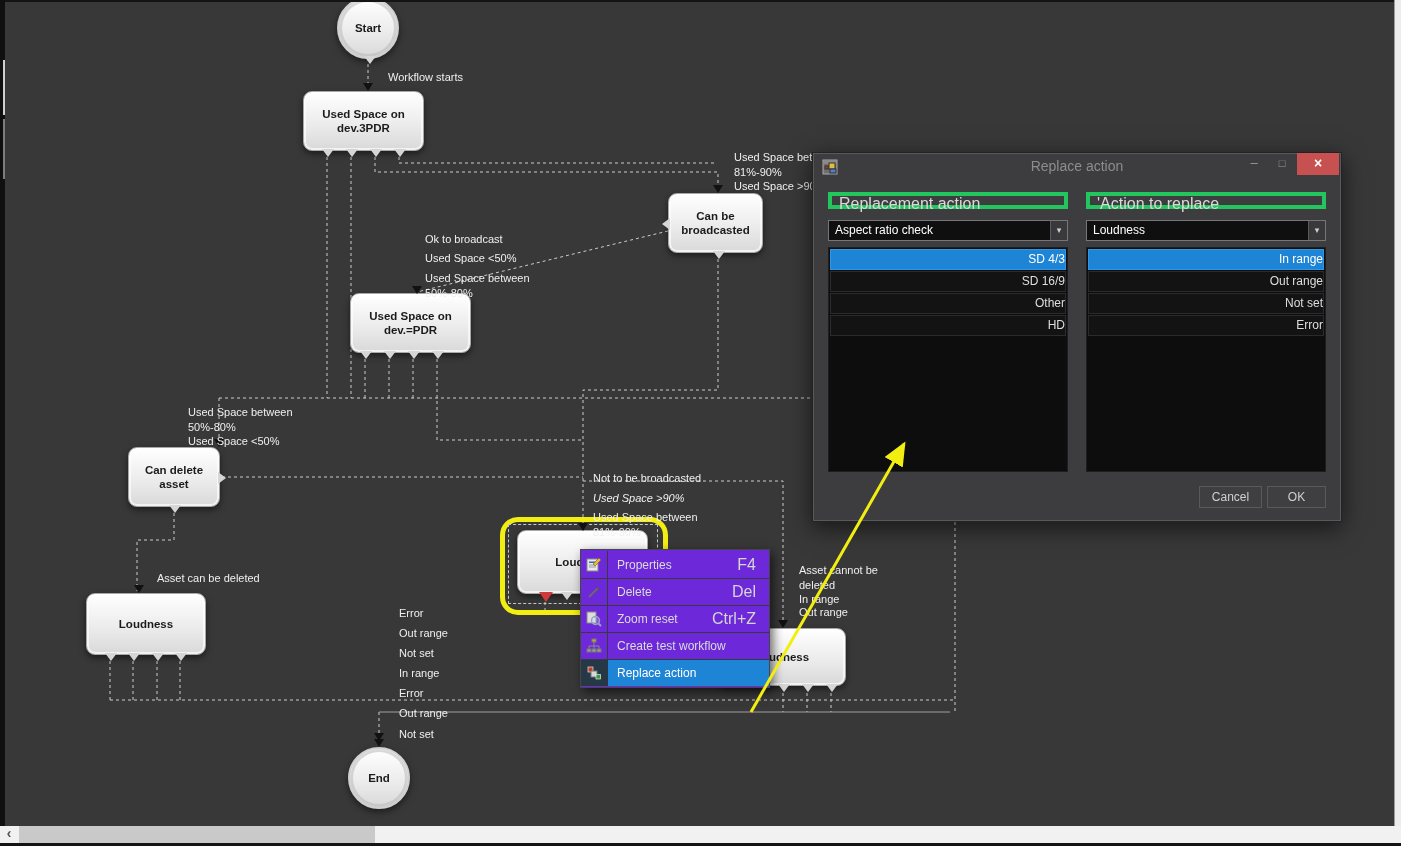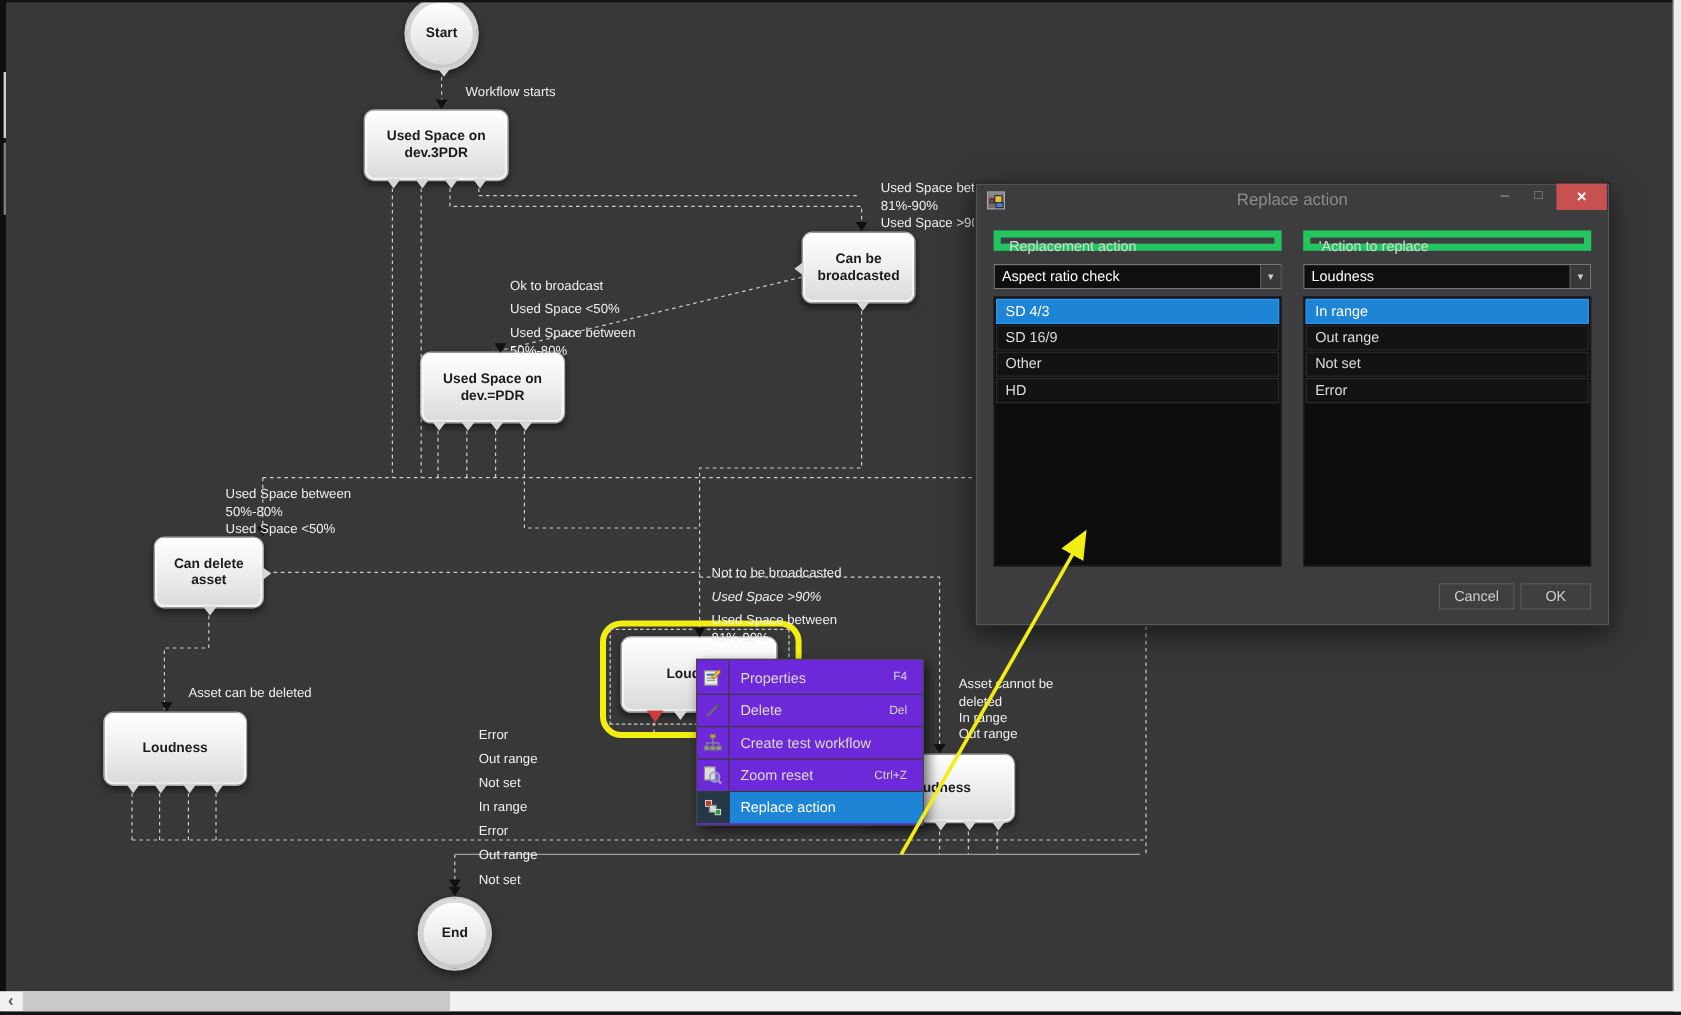--- a/index.html
+++ b/index.html
@@ -31,51 +31,51 @@
   #label-layer .edge-label{position:absolute;z-index:5;color:#efefef;font-size:11px;line-height:1.32;
       white-space:pre-line;}
   
   .ctx-menu{position:absolute;left:580px;top:549px;width:190px;z-index:10;background:#6d28d9;
       border:1px solid #46464a;box-shadow:3px 4px 10px rgba(0,0,0,.6);padding:1px 0;}
   .ctx-row{display:flex;align-items:center;height:27px;position:relative;}
   .ctx-row + .ctx-row{border-top:1px solid #39393c;}
   .ctx-gutter{width:27px;height:100%;display:flex;align-items:center;justify-content:center;flex:0 0 27px;
       border-right:1px solid #39393c;}
   .ctx-label{flex:1;color:#dcdcdc;font-size:12px;padding-left:9px;}
-  .ctx-shortcut{color:#d6d6d6;font-size:10px;padding-right:13px;}
+  .ctx-shortcut{color:#d6d6d6;font-size:16px;padding-right:13px;}
   .ctx-sub{color:#cfcfcf;font-size:8px;padding-right:8px;}
   .ctx-row.hl{background:#1d84d6;}
   .ctx-row.hl .ctx-gutter{background:#27респ?;}
   .ctx-row.hl .ctx-gutter{background:#263745;border-right-color:#263745;}
   .ctx-row.hl .ctx-label,.ctx-row.hl .ctx-shortcut{color:#ffffff;}
   
   .dlg{position:absolute;left:812px;top:152px;width:530px;height:370px;z-index:20;background:#3d3d3f;
       border:1px solid #232325;box-shadow:0 0 0 1px #59595d inset, 0 6px 22px rgba(0,0,0,.6);}
   .dlg-titlebar{position:absolute;left:0;top:0;width:100%;height:28px;}
   .dlg-icon{position:absolute;left:9px;top:6px;width:16px;height:16px;}
   .dlg-title{position:absolute;left:0;top:5px;width:100%;text-align:center;color:#8d8d8d;font-size:14px;}
   .win-btn{position:absolute;top:0;height:22px;line-height:20px;text-align:center;color:#9c9c9c;font-size:13px;cursor:default;}
   .win-min{left:428px;width:26px;}
   .win-max{left:456px;width:26px;font-size:11px;}
   .win-close{left:484px;width:42px;background:#c75050;color:#fff;font-size:14px;font-weight:bold;}
-  .groupbox-label{position:absolute;top:39px;height:17px;border:6px solid #22c55e;color:#d9d9d9;
-      font-size:12px;line-height:15px;padding-left:7px;}
+  .groupbox-label{position:absolute;top:39px;height:17px;border:4px solid #22c55e;color:#d9d9d9;
+      font-size:16px;line-height:15px;padding-left:7px;}
   .gl-left{left:15px;width:240px;}
   .gl-right{left:273px;width:240px;}
   .combo{position:absolute;top:67px;height:21px;background:#0f0f0f;border:1px solid #767679;color:#fff;
       font-size:12px;line-height:19px;padding-left:6px;}
   .combo-left{left:15px;width:240px;}
   .combo-right{left:273px;width:240px;}
   .combo-btn{position:absolute;right:0;top:0;width:17px;height:19px;background:#39393b;border-left:1px solid #5a5a5c;
       color:#cfcfcf;font-size:9px;text-align:center;line-height:19px;}
   .listbox{position:absolute;top:94px;height:225px;background:#0d0d0d;border:1px solid #1e1e20;padding:1px;}
   .lb-left{left:15px;width:240px;}
   .lb-right{left:273px;width:240px;}
   .list-item{height:21px;line-height:19px;color:#dedede;font-size:12px;padding-left:7px;margin-bottom:1px;
-      background:#131313;border:1px solid #2b2b2d;}
+      background:#131313;border:1px solid #2b2b2d;text-align:right;}
   .list-item.selected{background:#1d84d6;border-color:#2f97e8;color:#fff;}
   .dlg-btn{position:absolute;top:333px;height:22px;background:#3f3f42;border:1px solid #59595c;
       color:#cfcfcf;font-size:12px;text-align:center;line-height:20px;cursor:default;}
   .btn-cancel{left:386px;width:63px;}
   .btn-ok{left:454px;width:59px;}
   
   .pointer-arrow{position:absolute;left:0;top:0;z-index:30;pointer-events:none;}
   
   .top-strip{position:absolute;left:0;top:0;width:100%;height:2px;background:#141414;z-index:25;}
   .left-strip{position:absolute;left:0;top:0;width:5px;height:846px;background:#101010;z-index:25;}
@@ -203,39 +203,39 @@
             <path d="M3 13 L12 4" stroke="#6a6a6a" stroke-width="2"></path>
             <path d="M11 3 l2.5 2.5" stroke="#555" stroke-width="1.5"></path>
           </svg>
         </span>
         <span class="ctx-label">Delete</span>
         <span class="ctx-shortcut">Del</span>
       </div>
       <div class="ctx-row">
         <span class="ctx-gutter">
           <svg width="16" height="16">
+            <rect x="1" y="1" width="9" height="11" fill="#ddd" stroke="#888"></rect>
+            <circle cx="9.5" cy="9.5" r="4" fill="rgba(200,220,255,.25)" stroke="#9aa0c0" stroke-width="1.5"></circle>
+            <path d="M12.5 12.5 L15 15" stroke="#9aa0c0" stroke-width="2"></path>
+          </svg>
+        </span>
+        <span class="ctx-label">Zoom reset</span>
+        <span class="ctx-shortcut">Ctrl+Z</span>
+      </div>
+      <div class="ctx-row">
+        <span class="ctx-gutter">
+          <svg width="16" height="16">
             <path d="M8 4 V8 M3 11 V8 H13 V11 M8 8 V11" stroke="#8a8a8a" fill="none"></path>
             <rect x="6" y="1" width="4" height="3" fill="#c9a227" stroke="#777"></rect>
             <rect x="1" y="11" width="4" height="3" fill="#9a9a9a" stroke="#777"></rect>
             <rect x="6" y="11" width="4" height="3" fill="#9a9a9a" stroke="#777"></rect>
             <rect x="11" y="11" width="4" height="3" fill="#9a9a9a" stroke="#777"></rect>
           </svg>
         </span>
         <span class="ctx-label">Create test workflow</span>
-      </div>
-      <div class="ctx-row">
-        <span class="ctx-gutter">
-          <svg width="16" height="16">
-            <rect x="1" y="1" width="9" height="11" fill="#ddd" stroke="#888"></rect>
-            <circle cx="9.5" cy="9.5" r="4" fill="rgba(200,220,255,.25)" stroke="#9aa0c0" stroke-width="1.5"></circle>
-            <path d="M12.5 12.5 L15 15" stroke="#9aa0c0" stroke-width="2"></path>
-          </svg>
-        </span>
-        <span class="ctx-label">Zoom reset</span>
-        <span class="ctx-shortcut">Ctrl+Z</span>
       </div>
       <div class="ctx-row hl">
         <span class="ctx-gutter">
           <svg width="16" height="16">
             <rect x="2" y="2" width="5" height="5" fill="#c0392b" stroke="#e8e8e8" stroke-width="0.7"></rect>
             <rect x="5" y="6" width="6" height="6" fill="#d8d8d8" stroke="#777"></rect>
             <rect x="10" y="9.5" width="4.5" height="4.5" fill="#2ea043" stroke="#e8e8e8" stroke-width="0.7"></rect>
           </svg>
         </span>
         <span class="ctx-label">Replace action</span>

